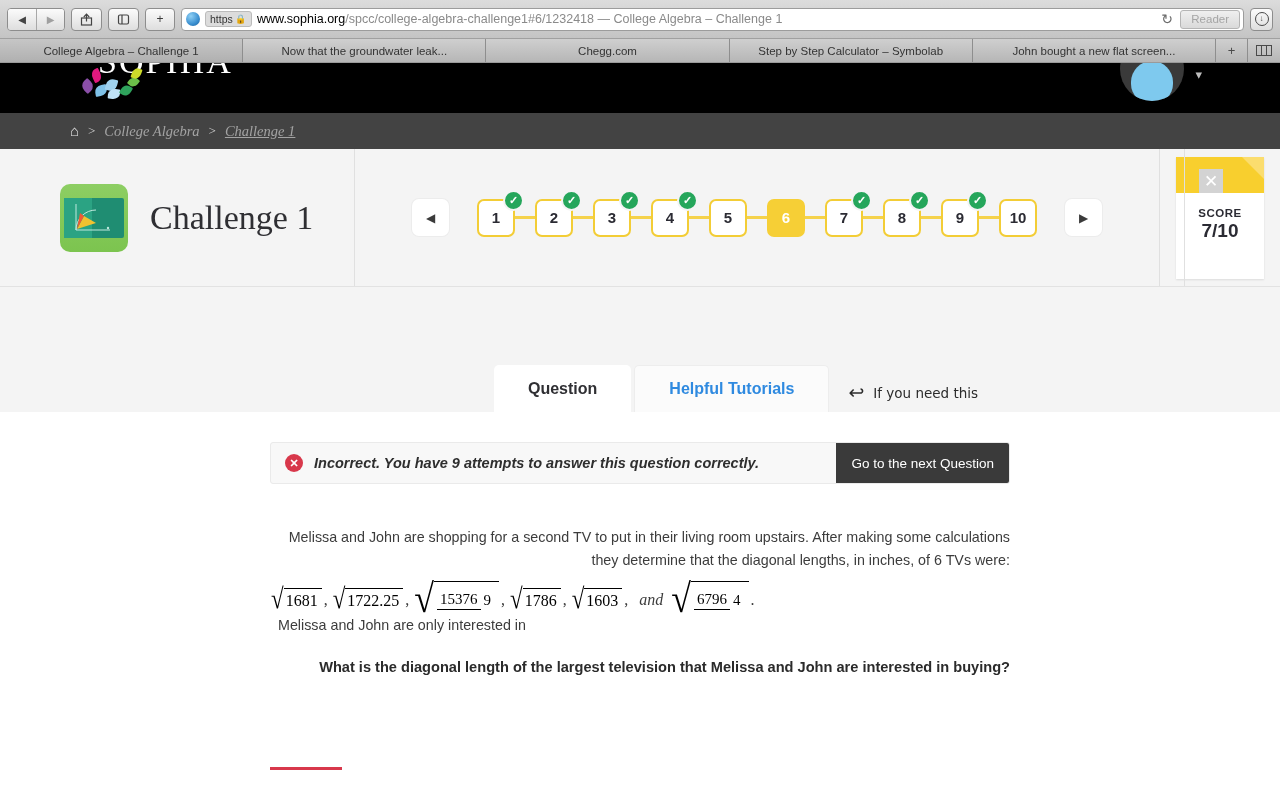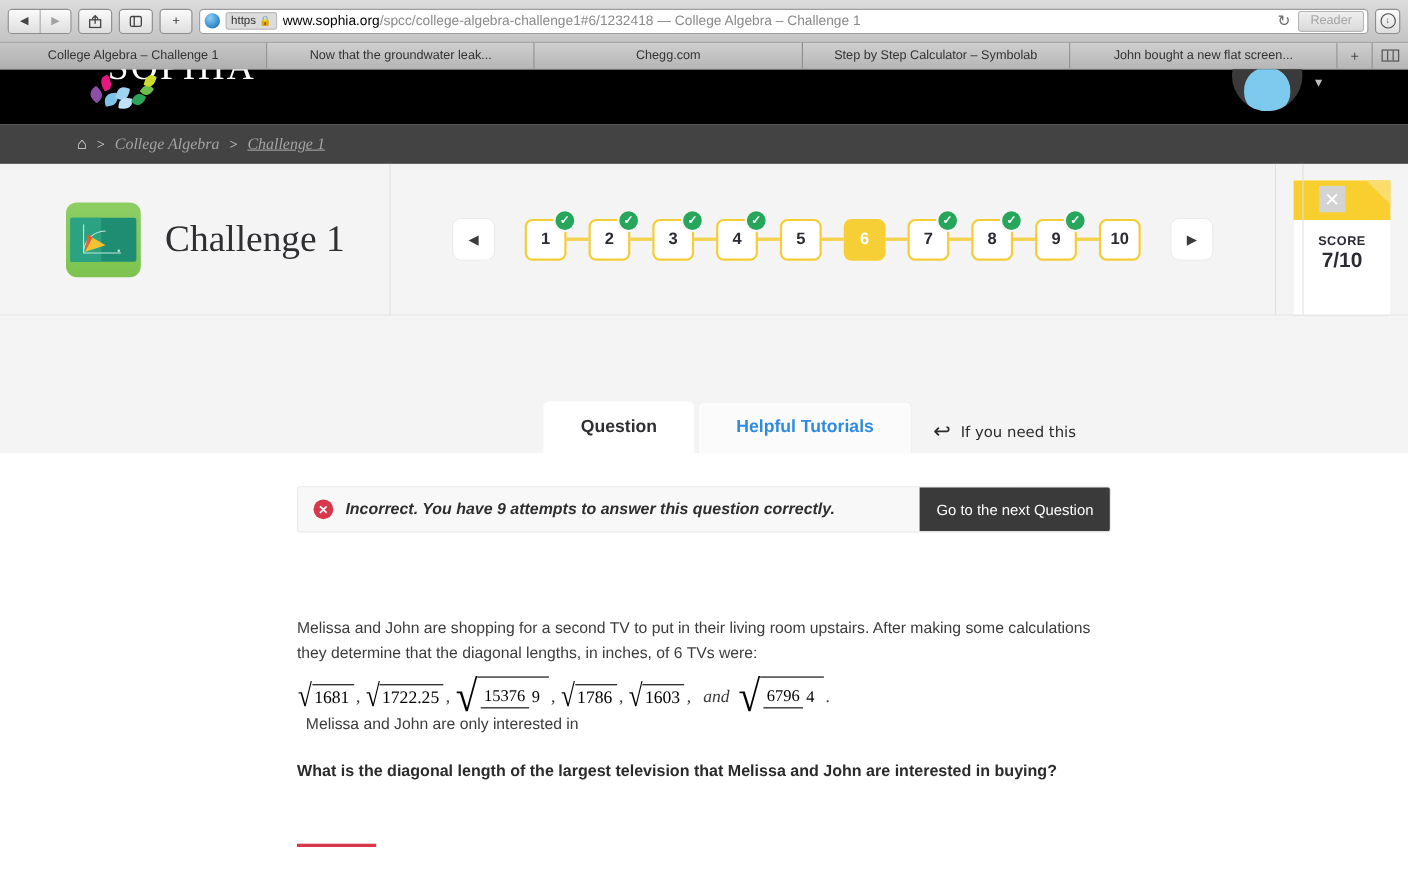--- a/index.html
+++ b/index.html
@@ -297,21 +297,21 @@
     border-radius: 50%;
     background: #25a65b;
     border: 2px solid #f4f4f4;
     color: #fff;
     font-size: 11px;
     display: flex; align-items: center; justify-content: center;
     font-weight: bold;
   }
   .cb-right {
     width: 120px;
-    display: flex; align-items: flex-end; justify-content: center;
+    display: flex; align-items: center; justify-content: center;
   }
   .scorecard {
     width: 88px; height: 122px;
     background: #ffffff;
     box-shadow: 0 1px 2px rgba(0,0,0,0.10);
     position: relative;
   }
   .sc-top {
     height: 36px;
     background: #f8cf2e;
@@ -427,25 +427,26 @@
   .next-btn {
     background: #3a3a3a;
     color: #ffffff;
     font-size: 13.5px;
     padding: 0 15px;
     display: flex; align-items: center;
     white-space: nowrap;
   }
 
   .qbody {
-    margin: 76px 0 0 270px;
+    margin: 42px 0 0 270px;
     width: 740px;
     font-size: 14.3px;
     color: #3c3c3c;
     line-height: 1.62;
+    text-align: right;
   }
   .mathline {
     display: flex;
     align-items: center;
     flex-wrap: wrap;
     margin: 9px 0 4px 0;
     line-height: 1.2;
   }
   .rad {
     display: inline-flex;

